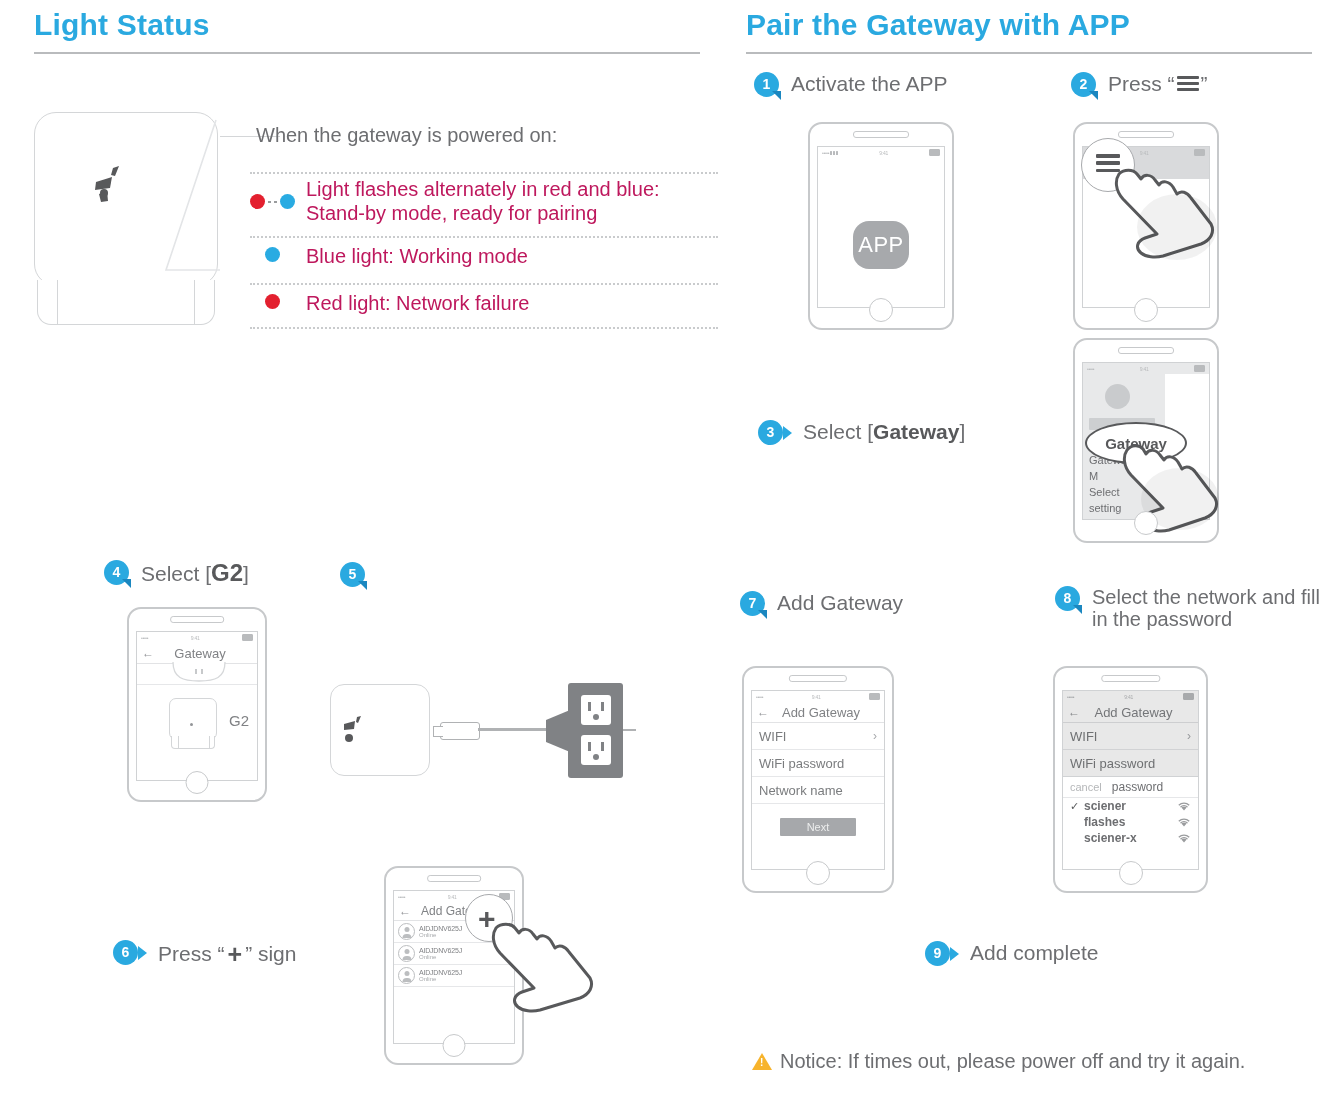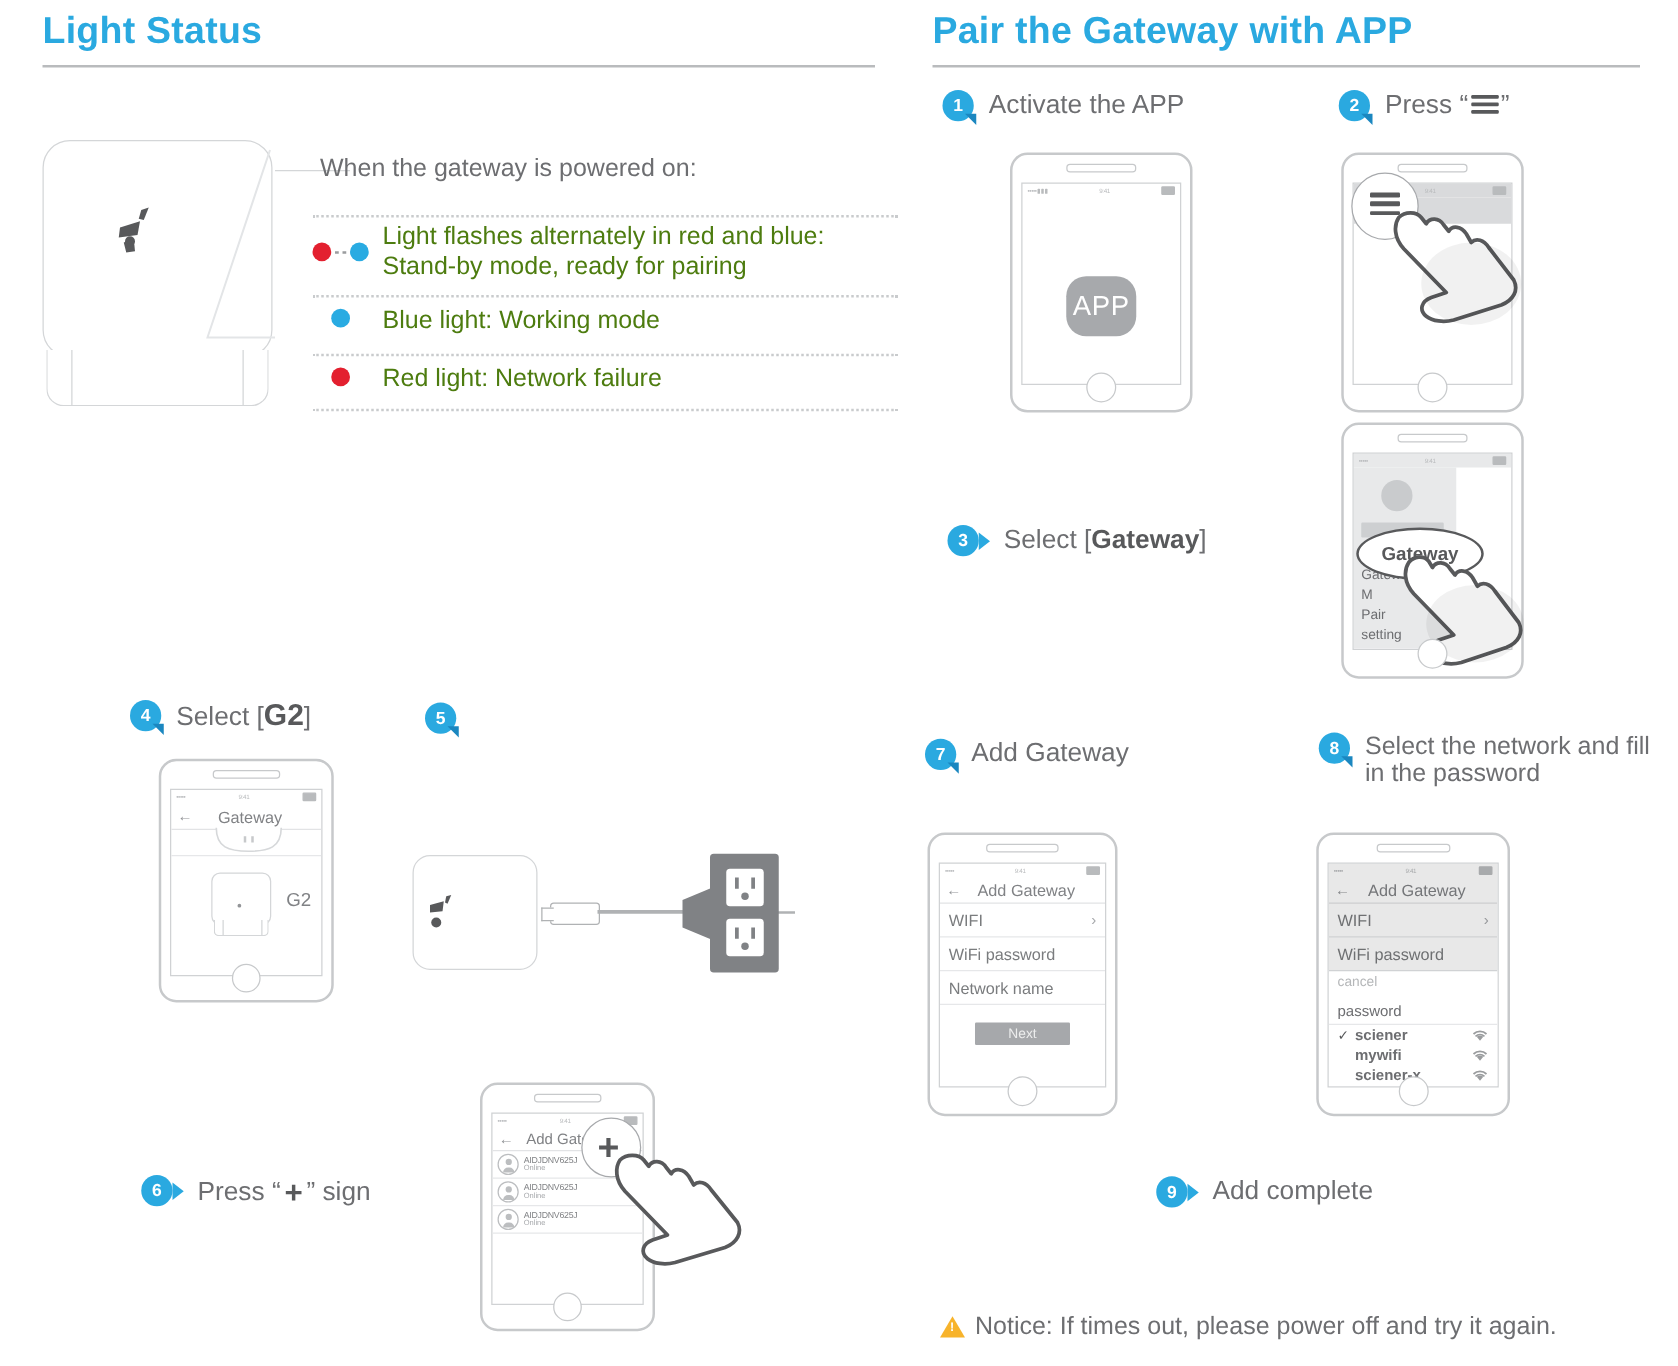--- a/index.html
+++ b/index.html
@@ -75,21 +75,21 @@
     color:#6d6e71;
     white-space:nowrap;
   }
   .ls-row{
     position:absolute;
     display:flex;
     align-items:center;
   }
   .ls-row .txt{
     font-size:20px;
-    color:#4d7c0f;
+    color:#be185d;
     line-height:1.18;
     white-space:pre-line;
   }
   .dotline{position:absolute;height:0;border-top:2px dotted #c9cbcd;}
   .dot{width:15px;height:15px;border-radius:50%;display:inline-block;}
   .dot.red{background:#e3202f;}
   .dot.blue{background:#29abe2;}
   .pairdots{position:absolute;display:flex;align-items:center;gap:3px;}
   .minidash{width:3px;height:2px;background:#9a9c9e;}
 
@@ -184,25 +184,24 @@
     border-radius:1px;
   }
 
   
   .sheet{
     position:absolute;left:0;right:0;bottom:0;
     background:#fff;
     border-top:1.4px solid #d0d2d4;
   }
   .sheet-head{
-    display:flex;gap:10px;
+    display:flex;align-items:center;gap:10px;
     padding:3px 7px;
     border-bottom:1.2px solid #e6e7e9;
     font-size:11px;
-    flex-direction:column;
   }
   .sheet-head .cancel{color:#b5b7b9;}
   .sheet-head .ttl{color:#6d6e71;font-size:12px;}
   .wifirow{
     display:flex;align-items:center;
     padding:1px 7px;
     font-size:12px;color:#6d6e71;
     gap:5px;
   }
   .wifirow .ck{width:9px;color:#58595b;font-size:11px;}
@@ -447,21 +446,21 @@
             <span class="sb-batt"></span>
           </span>
       </div>
       <div class="menu-panel" style="left:0;top:11px;width:82px;bottom:0;">
         <div class="menu-avatar" style="left:22px;top:10px;width:25px;height:25px;"></div>
         <div class="menu-bar" style="left:6px;top:44px;width:66px;height:12px;"></div>
         <div style="margin-top:62px;">
           <div class="menu-item">Add</div>
           <div class="menu-item">Gateway</div>
           <div class="menu-item">M</div>
-          <div class="menu-item">Pair</div>
+          <div class="menu-item">Select</div>
           <div class="menu-item">setting</div>
         </div>
       </div>
     </div>
     <div class="ellipse-hl" style="left:10px;top:82px;width:98px;height:38px;">Gateway</div>
     <div class="hand" style="left:38px;top:104px;width:112px;height:96px;">
       <div class="shadow" style="left:28px;top:24px;width:78px;height:62px;"></div>
       <svg width="112" height="96" viewBox="0 0 112 96">
         <path d="M14 6 C10 12 10 22 18 31 L50 64 L38 68 C30 71 28 78 34 83 C39 87 48 88 56 86 L92 74 C102 70 106 62 102 54 L83 29 C79 23 73 21 69 25 L65 18 C61 12 54 11 51 16 L47 11 C43 5 36 5 33 10 L30 5 C26 0 18 1 14 6 Z" fill="#fff" stroke="#58595b" stroke-width="3" stroke-linejoin="round"></path>
       </svg>
@@ -670,21 +669,21 @@
           <span class="ck">✓</span>
           <span class="nm">sciener</span>
           <svg width="14" height="11" viewBox="0 0 14 11">
             <path d="M7 9.6 L4.4 6.4 A4.2 4.2 0 0 1 9.6 6.4 Z" fill="#9a9c9e"></path>
             <path d="M1.8 4.2 A7.6 7.6 0 0 1 12.2 4.2" fill="none" stroke="#9a9c9e" stroke-width="1.4"></path>
             <path d="M3.4 6.1 A5.2 5.2 0 0 1 10.6 6.1" fill="none" stroke="#9a9c9e" stroke-width="1.2"></path>
           </svg>
         </div>
         <div class="wifirow">
           <span class="ck"></span>
-          <span class="nm">mywifi</span>
+          <span class="nm">flashes</span>
           <svg width="14" height="11" viewBox="0 0 14 11">
             <path d="M7 9.6 L4.4 6.4 A4.2 4.2 0 0 1 9.6 6.4 Z" fill="#9a9c9e"></path>
             <path d="M1.8 4.2 A7.6 7.6 0 0 1 12.2 4.2" fill="none" stroke="#9a9c9e" stroke-width="1.4"></path>
             <path d="M3.4 6.1 A5.2 5.2 0 0 1 10.6 6.1" fill="none" stroke="#9a9c9e" stroke-width="1.2"></path>
           </svg>
         </div>
         <div class="wifirow">
           <span class="ck"></span>
           <span class="nm">sciener-x</span>
           <svg width="14" height="11" viewBox="0 0 14 11">

